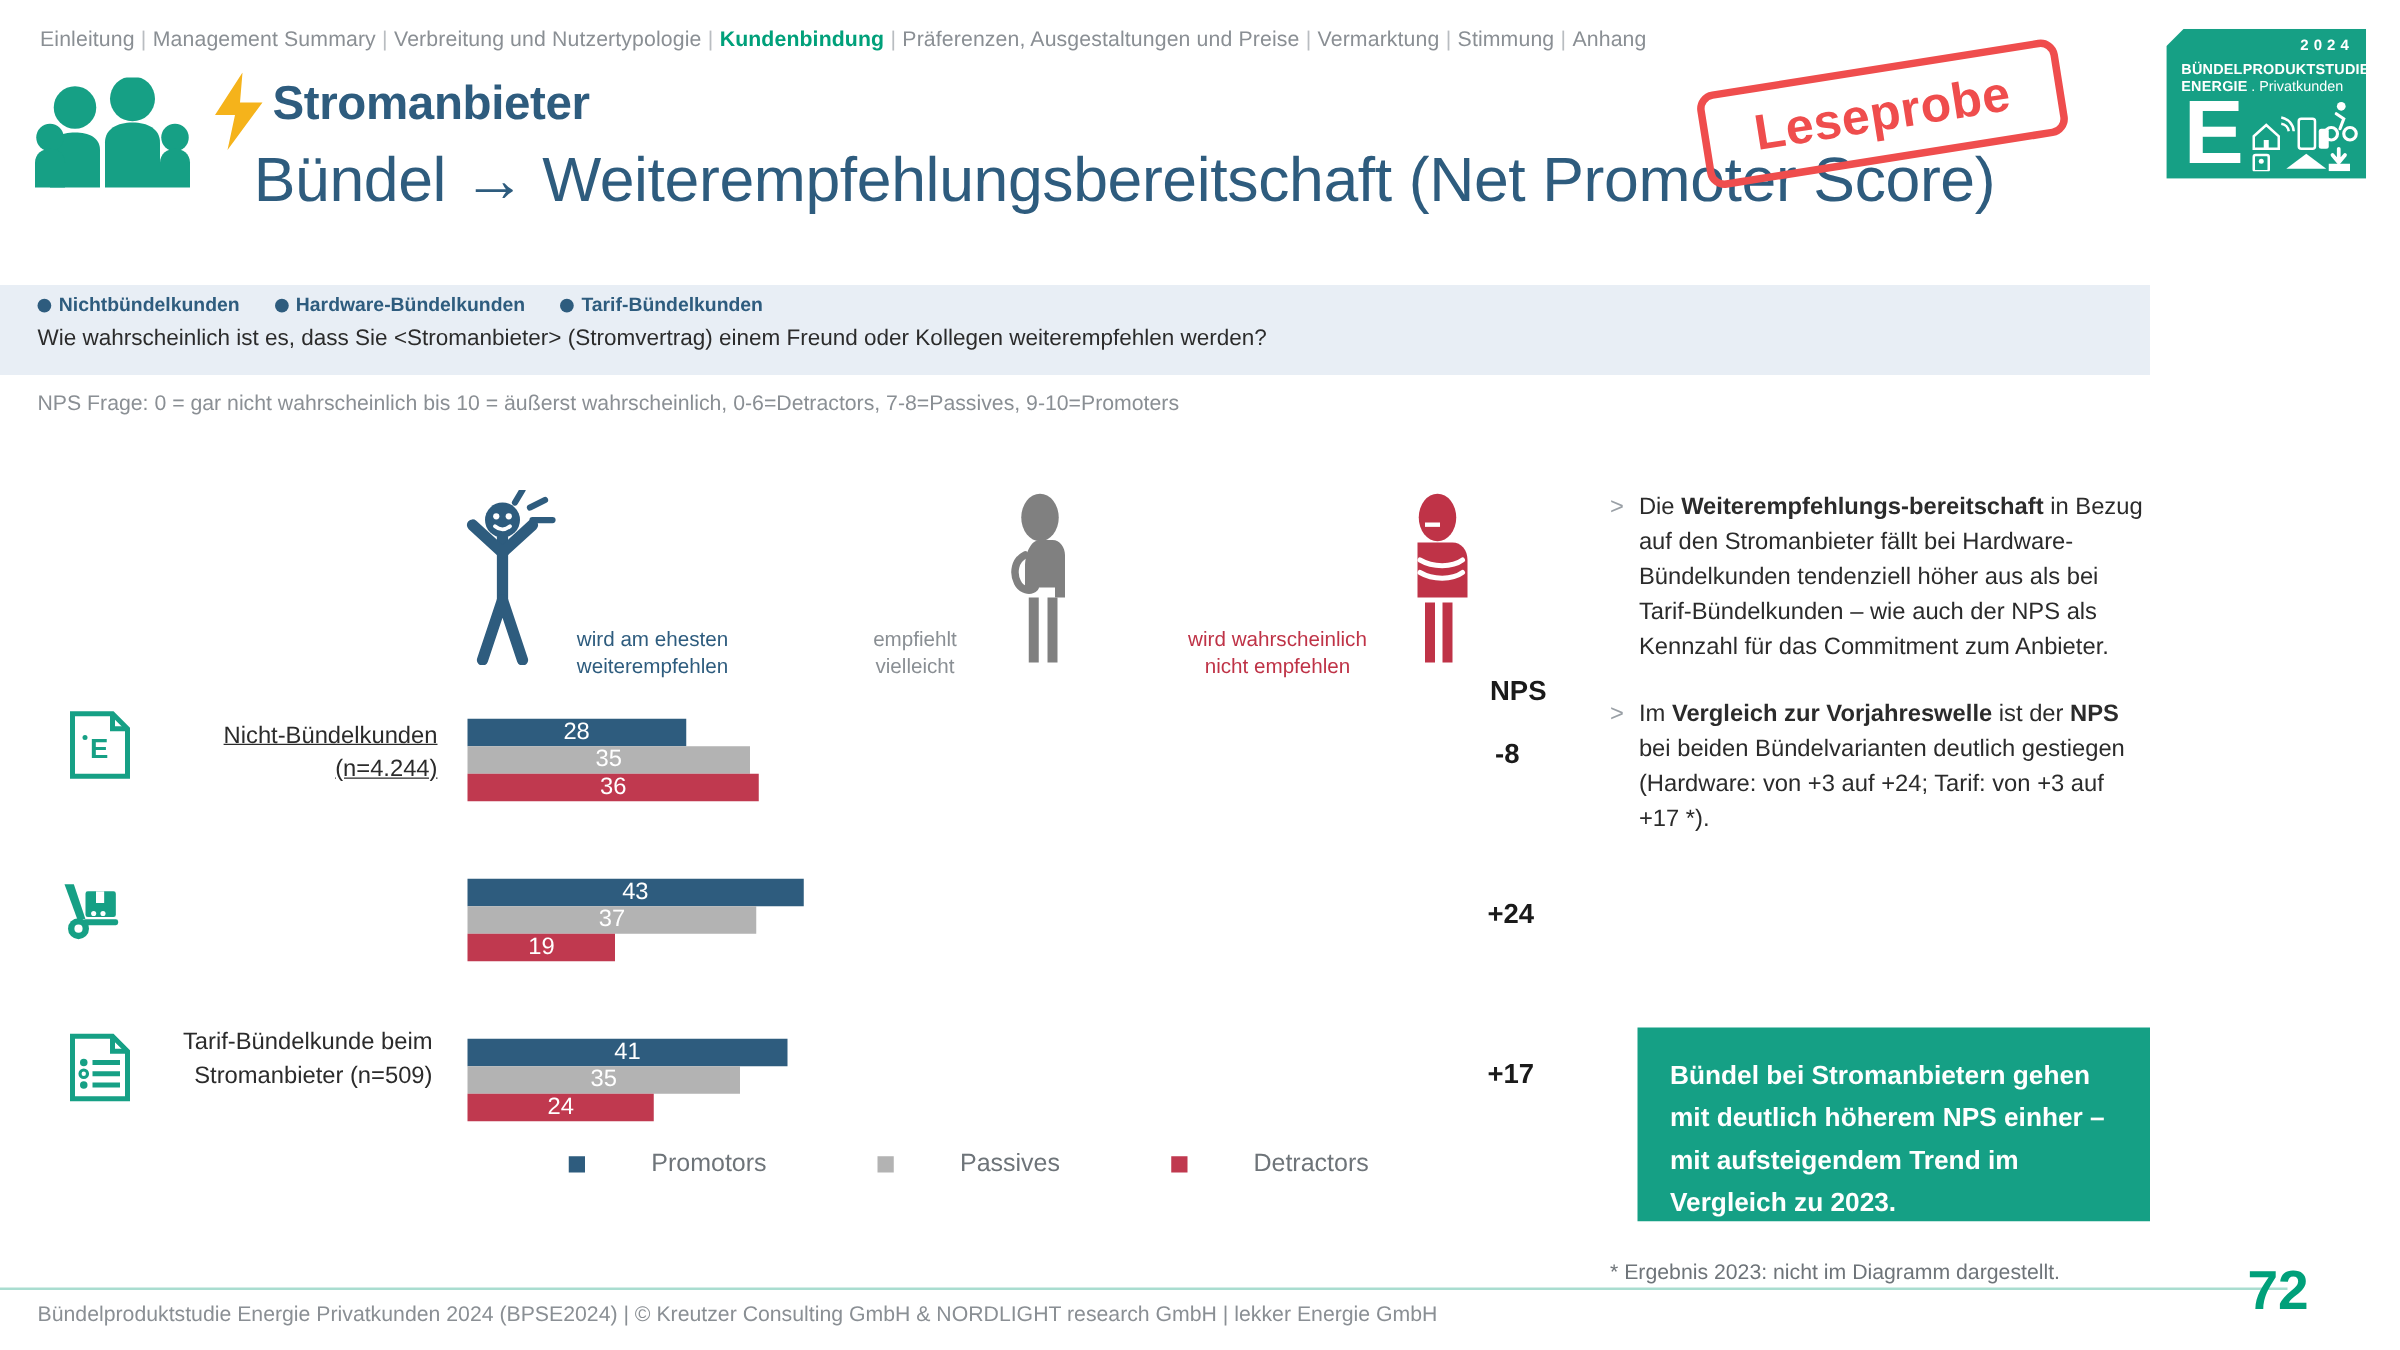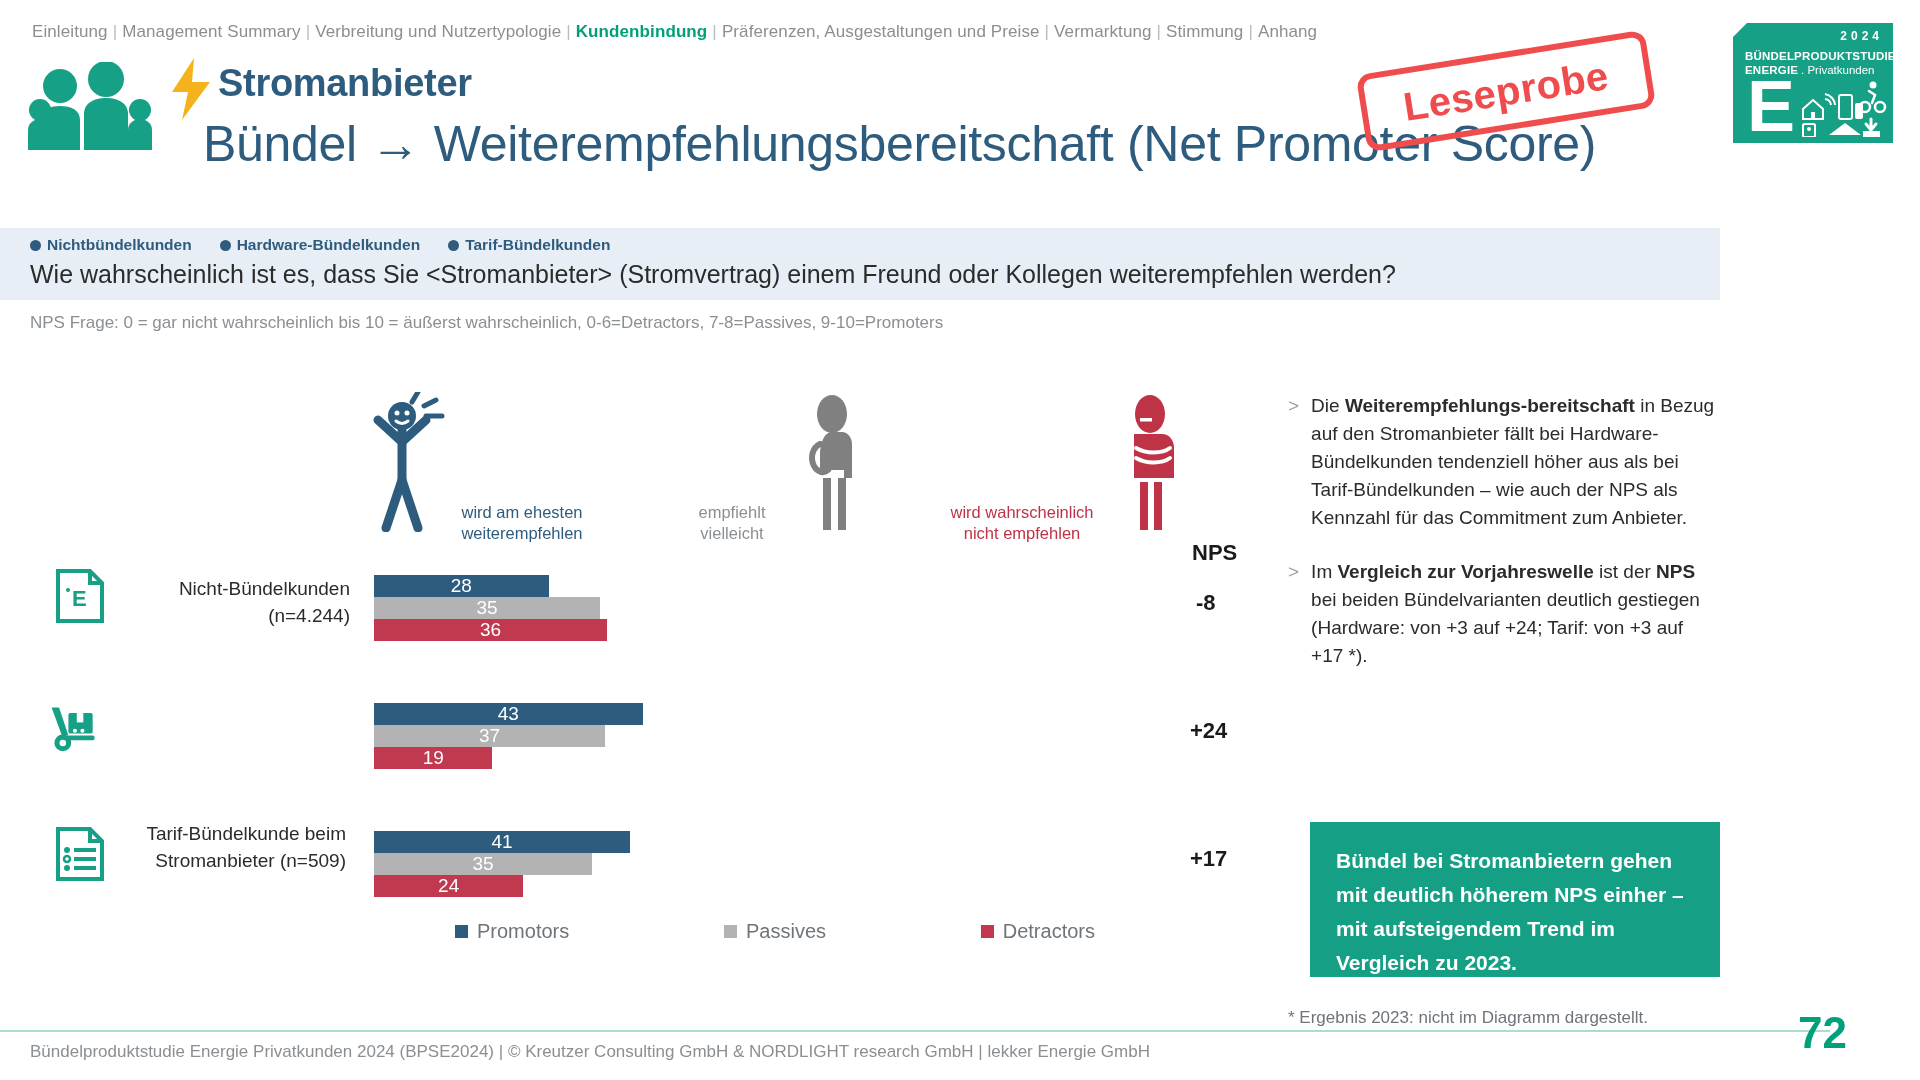--- a/index.html
+++ b/index.html
@@ -68,21 +68,21 @@
   }
   .qbar .tags{
     position:absolute;left:30px;top:8px;font-size:15.5px;font-weight:bold;color:#2e5c7e;
     display:flex;gap:28px;align-items:center;
   }
   .qbar .tags .dot{
     display:inline-block;width:11px;height:11px;border-radius:50%;
     background:#2e5c7e;margin-right:6px;vertical-align:-1px;
   }
   .qbar .q{
-    position:absolute;left:30px;top:32px;font-size:25px;color:#2b2b2b;white-space:nowrap;
+    position:absolute;left:30px;top:32px;font-size:18px;color:#2b2b2b;white-space:nowrap;
   }
 
   
   .subinfo{position:absolute;left:30px;top:310px;font-size:17px;color:#8a8f94;line-height:25px;}
 
   
   .chart{position:absolute;left:0;top:0;width:1280px;height:1080px;}
 
   .figure-label{position:absolute;font-size:16.5px;line-height:21px;text-align:center;}
   .fl-blue{color:#2e5c7e;}
@@ -100,21 +100,21 @@
     position:absolute;height:52px;display:flex;align-items:stretch;flex-direction:column;
   }
   .seg{display:flex;align-items:center;justify-content:center;color:#ffffff;font-size:19px;}
   .seg.promo{background:#2e5c7e;}
   .seg.pass{background:#b3b3b3;}
   .seg.detr{background:#c0394f;}
   .nps-val{position:absolute;font-size:22px;font-weight:bold;color:#1a1a1a;}
 
   
   .legend{position:absolute;left:455px;top:920px;width:640px;display:flex;justify-content:space-between;}
-  .legend .li{display:flex;align-items:center;font-size:20px;color:#6e7479;}
+  .legend .li{display:flex;align-items:center;font-size:20px;color:#6e7479;gap:44px;}
   .legend .sq{width:13px;height:13px;margin-right:9px;display:inline-block;}
 
   
   .bullets{position:absolute;left:1288px;top:392px;width:430px;}
   .bullet{display:flex;margin-bottom:26px;}
   .bullet .chev{color:#9aa0a6;font-size:19px;margin-right:12px;line-height:28px;}
   .bullet .txt{font-size:19px;line-height:28px;color:#2b2b2b;}
   .bullet b{font-weight:bold;}
 
   .callout{
@@ -246,21 +246,21 @@
   </div>
 
   <div class="nps-head">NPS</div>
 
   <svg class="row-icon" style="left:52px;top:568px;" viewBox="0 0 56 56">
     <path d="M6 3h32l12 12v38H6z" fill="none" stroke="#16a085" stroke-width="4"></path>
     <path d="M38 3v12h12" fill="none" stroke="#16a085" stroke-width="4"></path>
     <text x="20" y="38" font-family="Liberation Sans, sans-serif" font-size="22" font-weight="bold" fill="#16a085">E</text>
     <circle cx="16" cy="22" r="2" fill="#16a085"></circle>
   </svg>
-  <div class="row-label" style="left:120px;top:575px;">
+  <div class="row-label" style="left:120px;top:575px;text-decoration:underline;">
     <div>Nicht-Bündelkunden</div>
     <div>(n=4.244)</div>
   </div>
   <div class="bar" style="left:374px;top:575px;width:790px;">
     <div class="seg promo" style="width:22.1%;">28</div>
     <div class="seg pass" style="width:28.6%;">35</div>
     <div class="seg detr" style="width:29.5%;">36</div>
   </div>
   <div class="nps-val" style="left:1196px;top:590px;">-8</div>
 

